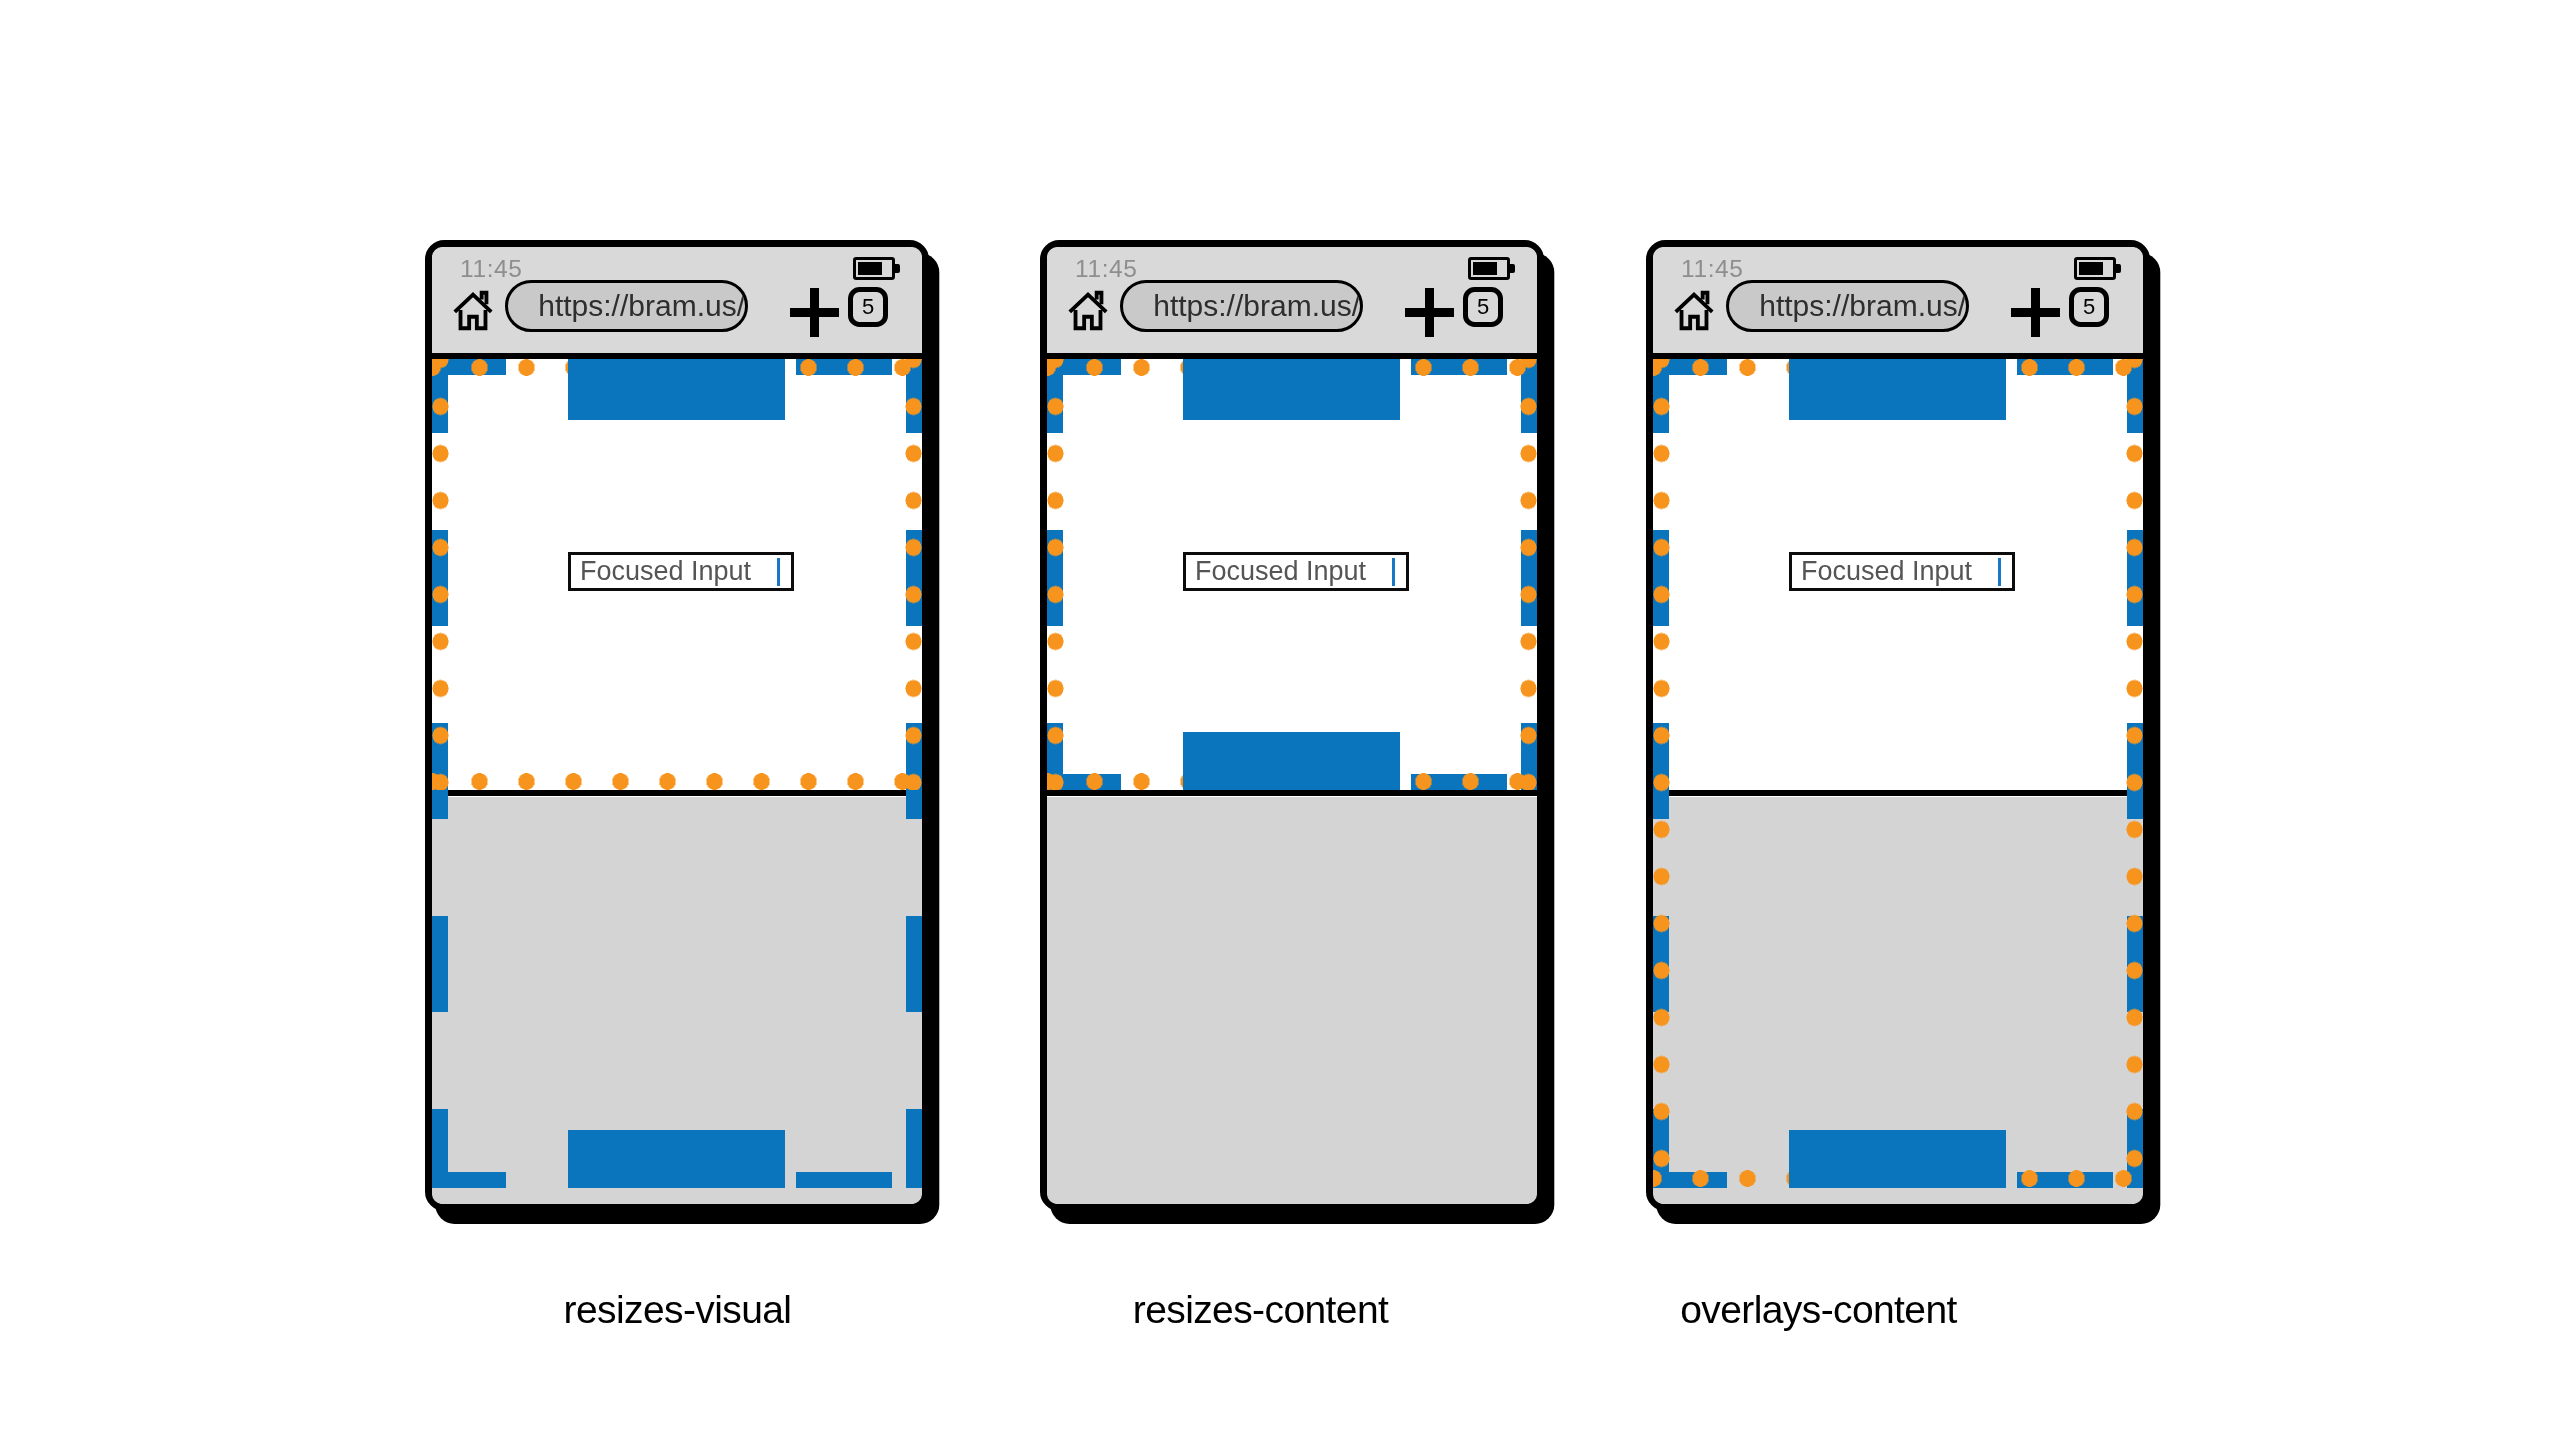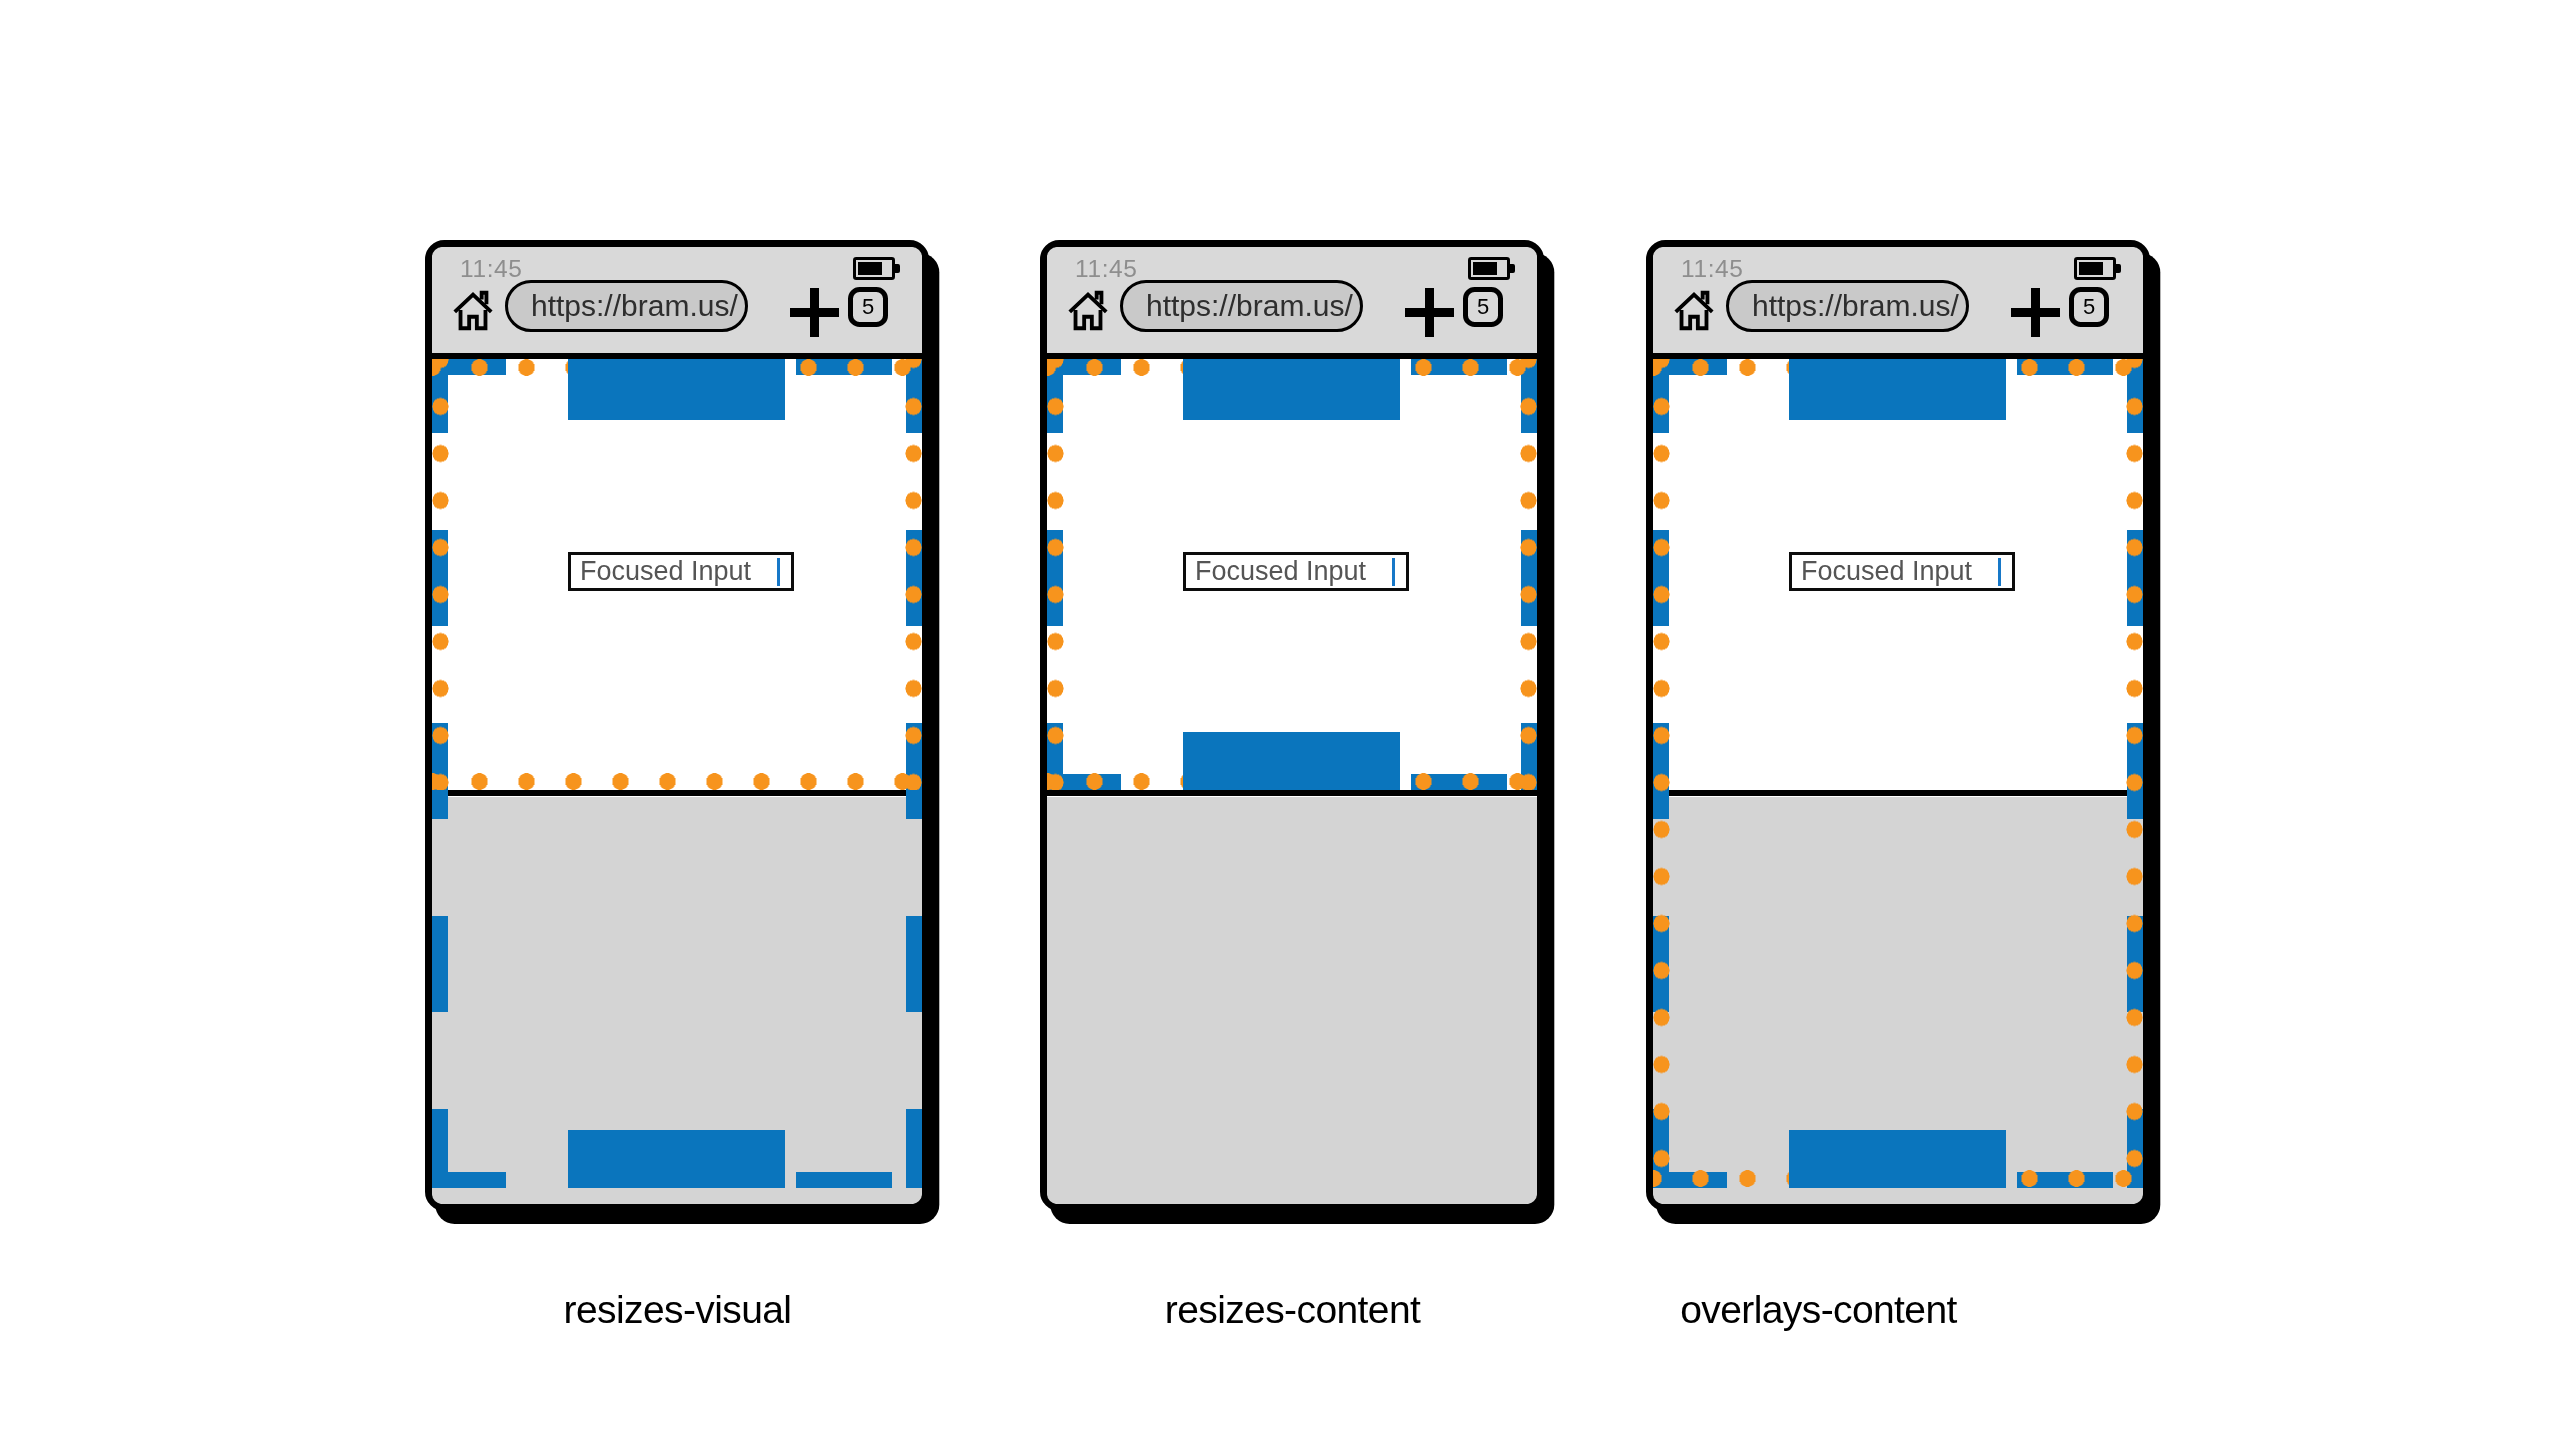--- a/index.html
+++ b/index.html
@@ -6,21 +6,21 @@
   body{
     width:2576px;height:1449px;position:relative;background:#ffffff;overflow:hidden;
     font-family:"Liberation Sans", sans-serif;
   }
   
   .phone{
     position:absolute;top:240px;width:490px;height:957px;
     background:#ffffff;border:7.7px solid #000;border-radius:19.3px;
     box-shadow:10.3px 13px 0 0 #000;
   }
-  .screen{position:relative;width:100%;height:100%;border-radius:10.3px;overflow:hidden;}
+  .screen{position:relative;width:100%;height:100%;border-radius:10.3px;overflow:hidden;text-align:right;}
   
   .chrome{position:absolute;left:0;top:0;right:0;height:106px;background:#d9d9d9;border-bottom:6.4px solid #000;}
   .time{position:absolute;left:28px;top:7.7px;font-size:24.5px;color:#8e8e8e;letter-spacing:0.6px;}
   .battery{position:absolute;right:27px;top:10.3px;width:36px;height:16.7px;border:3.2px solid #000;border-radius:3.2px;}
   .battery::before{content:"";position:absolute;left:1.9px;top:1.9px;bottom:1.9px;width:24.5px;background:#000;}
   .battery::after{content:"";position:absolute;right:-7.7px;top:3.9px;width:4.5px;height:9px;background:#000;border-radius:0 1.9px 1.9px 0;}
   .home{position:absolute;left:16.7px;top:37px;width:48px;height:52px;}
   .pill{position:absolute;left:73px;top:33px;width:214px;height:46px;background:#c9c9c9;border:3.9px solid #000;border-radius:28px;
         font-size:30px;color:#2e2e2e;line-height:46px;padding-left:23px;white-space:nowrap;overflow:hidden;}
   .plus{position:absolute;left:358px;top:41px;width:49px;height:49px;}
@@ -158,21 +158,21 @@
       <div class="dots o-bottom"></div>
       <div class="bar header"></div>
       <div class="bar footer"></div>
       <div class="input">
         <span class="itext">Focused Input</span>
         <span class="caret"></span>
       </div>
     </div>
   </div>
 </div>
-<div class="label" style="left:1040px">resizes-content</div>
+<div class="label" style="left:1008px">resizes-content</div>
 
 <div class="phone v-oc" style="left:1646px">
   <div class="screen">
     <div class="chrome">
       <span class="time">11:45</span>
       <span class="battery"></span>
       <svg class="home" viewBox="0 0 100 100">
         <path d="M12 54 L50 18 L88 54" fill="none" stroke="#000" stroke-width="8"></path>
         <path d="M68 28 V14 H78 V38" fill="none" stroke="#000" stroke-width="8"></path>
         <path d="M24 50 V88 H42 V64 H58 V88 H76 V50" fill="none" stroke="#000" stroke-width="8"></path>

